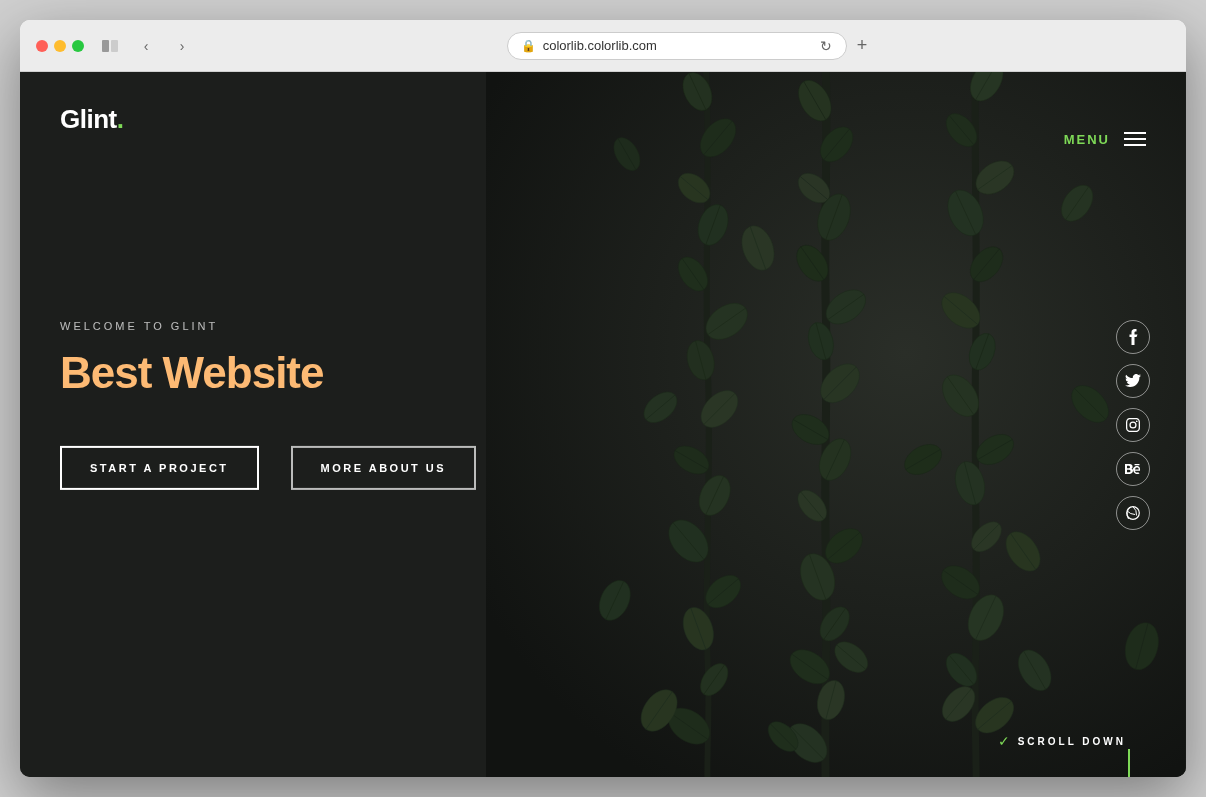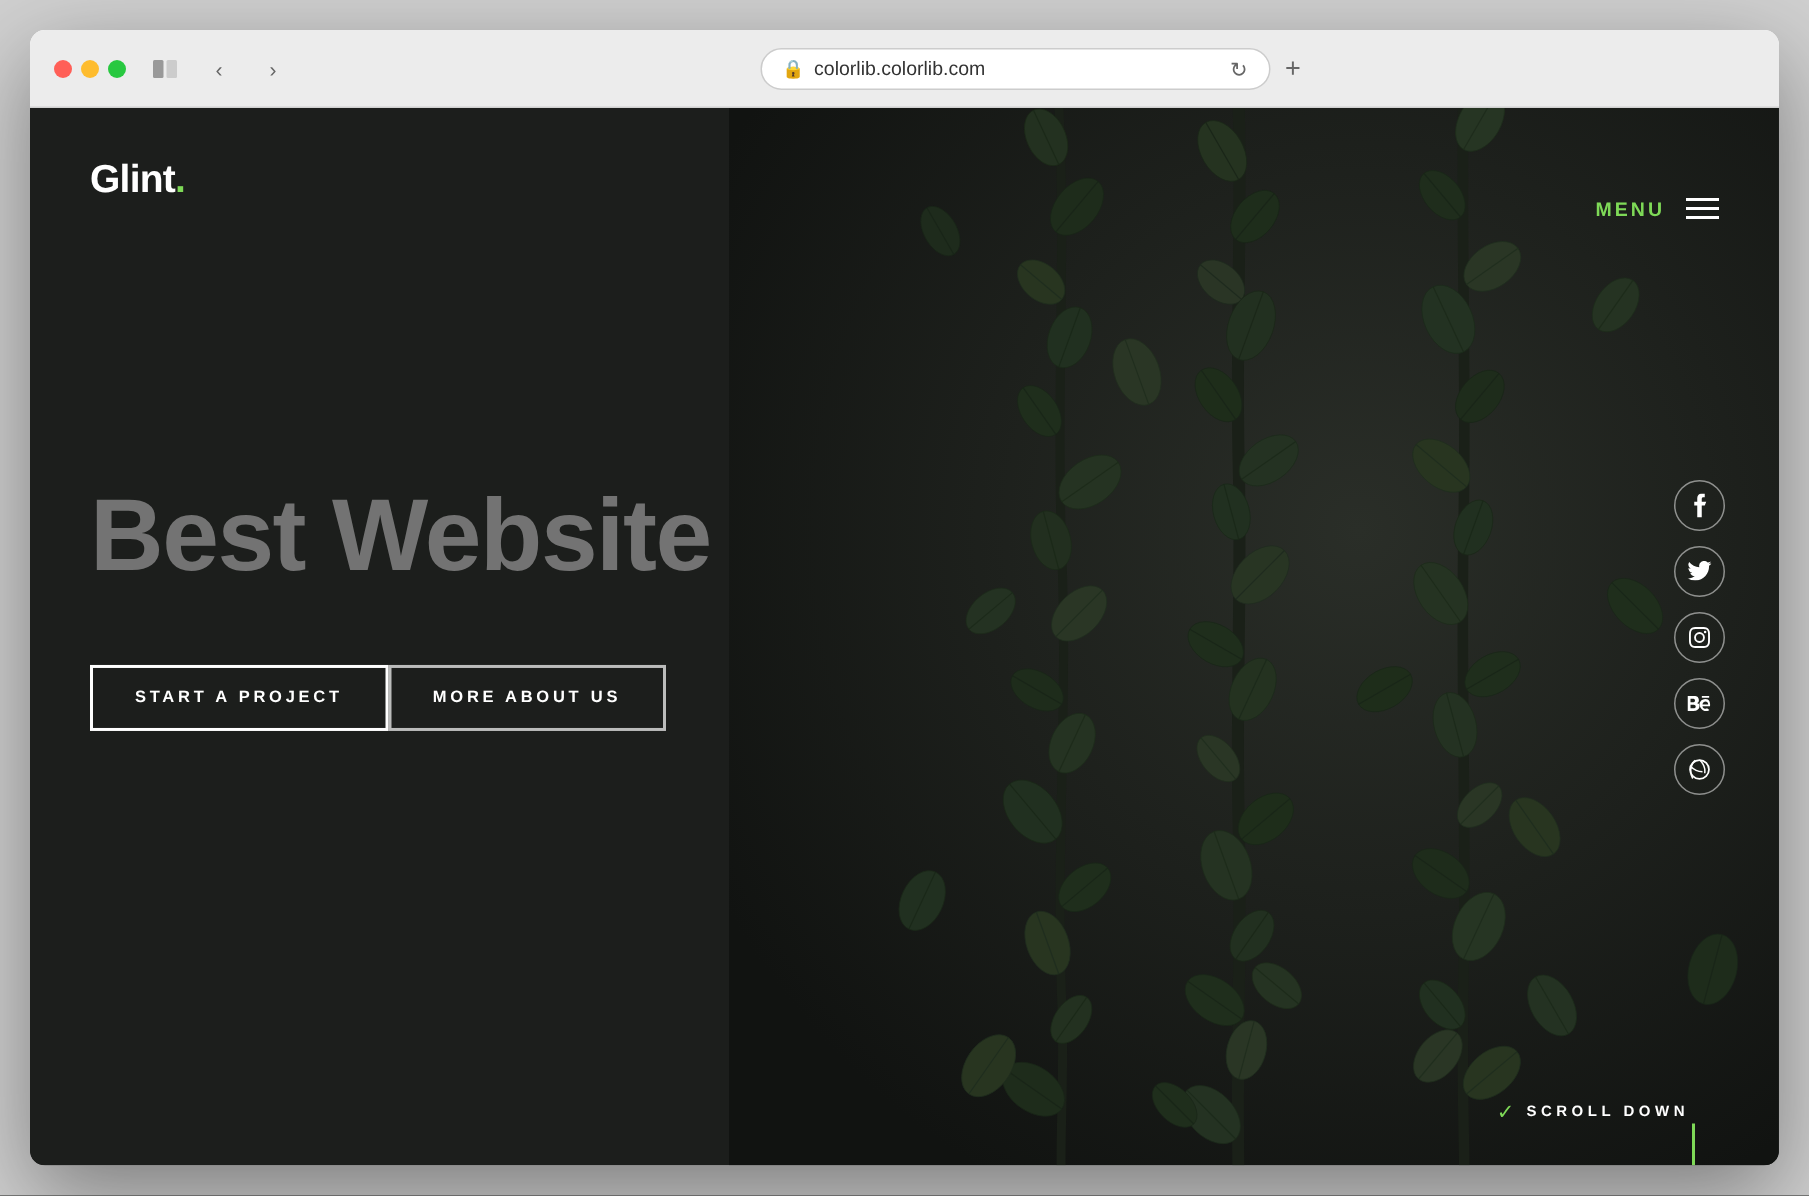--- a/index.html
+++ b/index.html
@@ -201,31 +201,31 @@
     .hero-eyebrow {
       font-size: 11px;
       font-weight: 500;
       color: rgba(255,255,255,0.7);
       letter-spacing: 3px;
       text-transform: uppercase;
       margin-bottom: 18px;
     }
 
     .hero-title {
-      font-size: 68px;
+      font-size: 44px;
       font-weight: 800;
-      color: #737373;
+      color: #fdba74;
       line-height: 1.05;
       margin-bottom: 50px;
       letter-spacing: -1px;
     }
 
     .hero-buttons {
       display: flex;
-      gap: 0;
+      gap: 32px;
     }
 
     .btn-primary {
       border: 2px solid #fff;
       background: transparent;
       color: #fff;
       padding: 14px 28px;
       font-size: 11px;
       font-weight: 700;
       letter-spacing: 2.5px;
@@ -625,20 +625,21 @@
         <span class="menu-label">MENU</span>
         <div class="hamburger-icon">
           <div class="hamburger-line"></div>
           <div class="hamburger-line"></div>
           <div class="hamburger-line"></div>
         </div>
       </div>
     </nav>
 
     <div class="hero-content">
+      <p class="hero-eyebrow">WELCOME TO GLINT</p>
       <h1 class="hero-title">
         <span>Best Website</span><br>
       </h1>
       <div class="hero-buttons">
         <button class="btn-primary">START A PROJECT</button>
         <button class="btn-secondary">MORE ABOUT US</button>
       </div>
     </div>
 
     <div class="social-icons">

